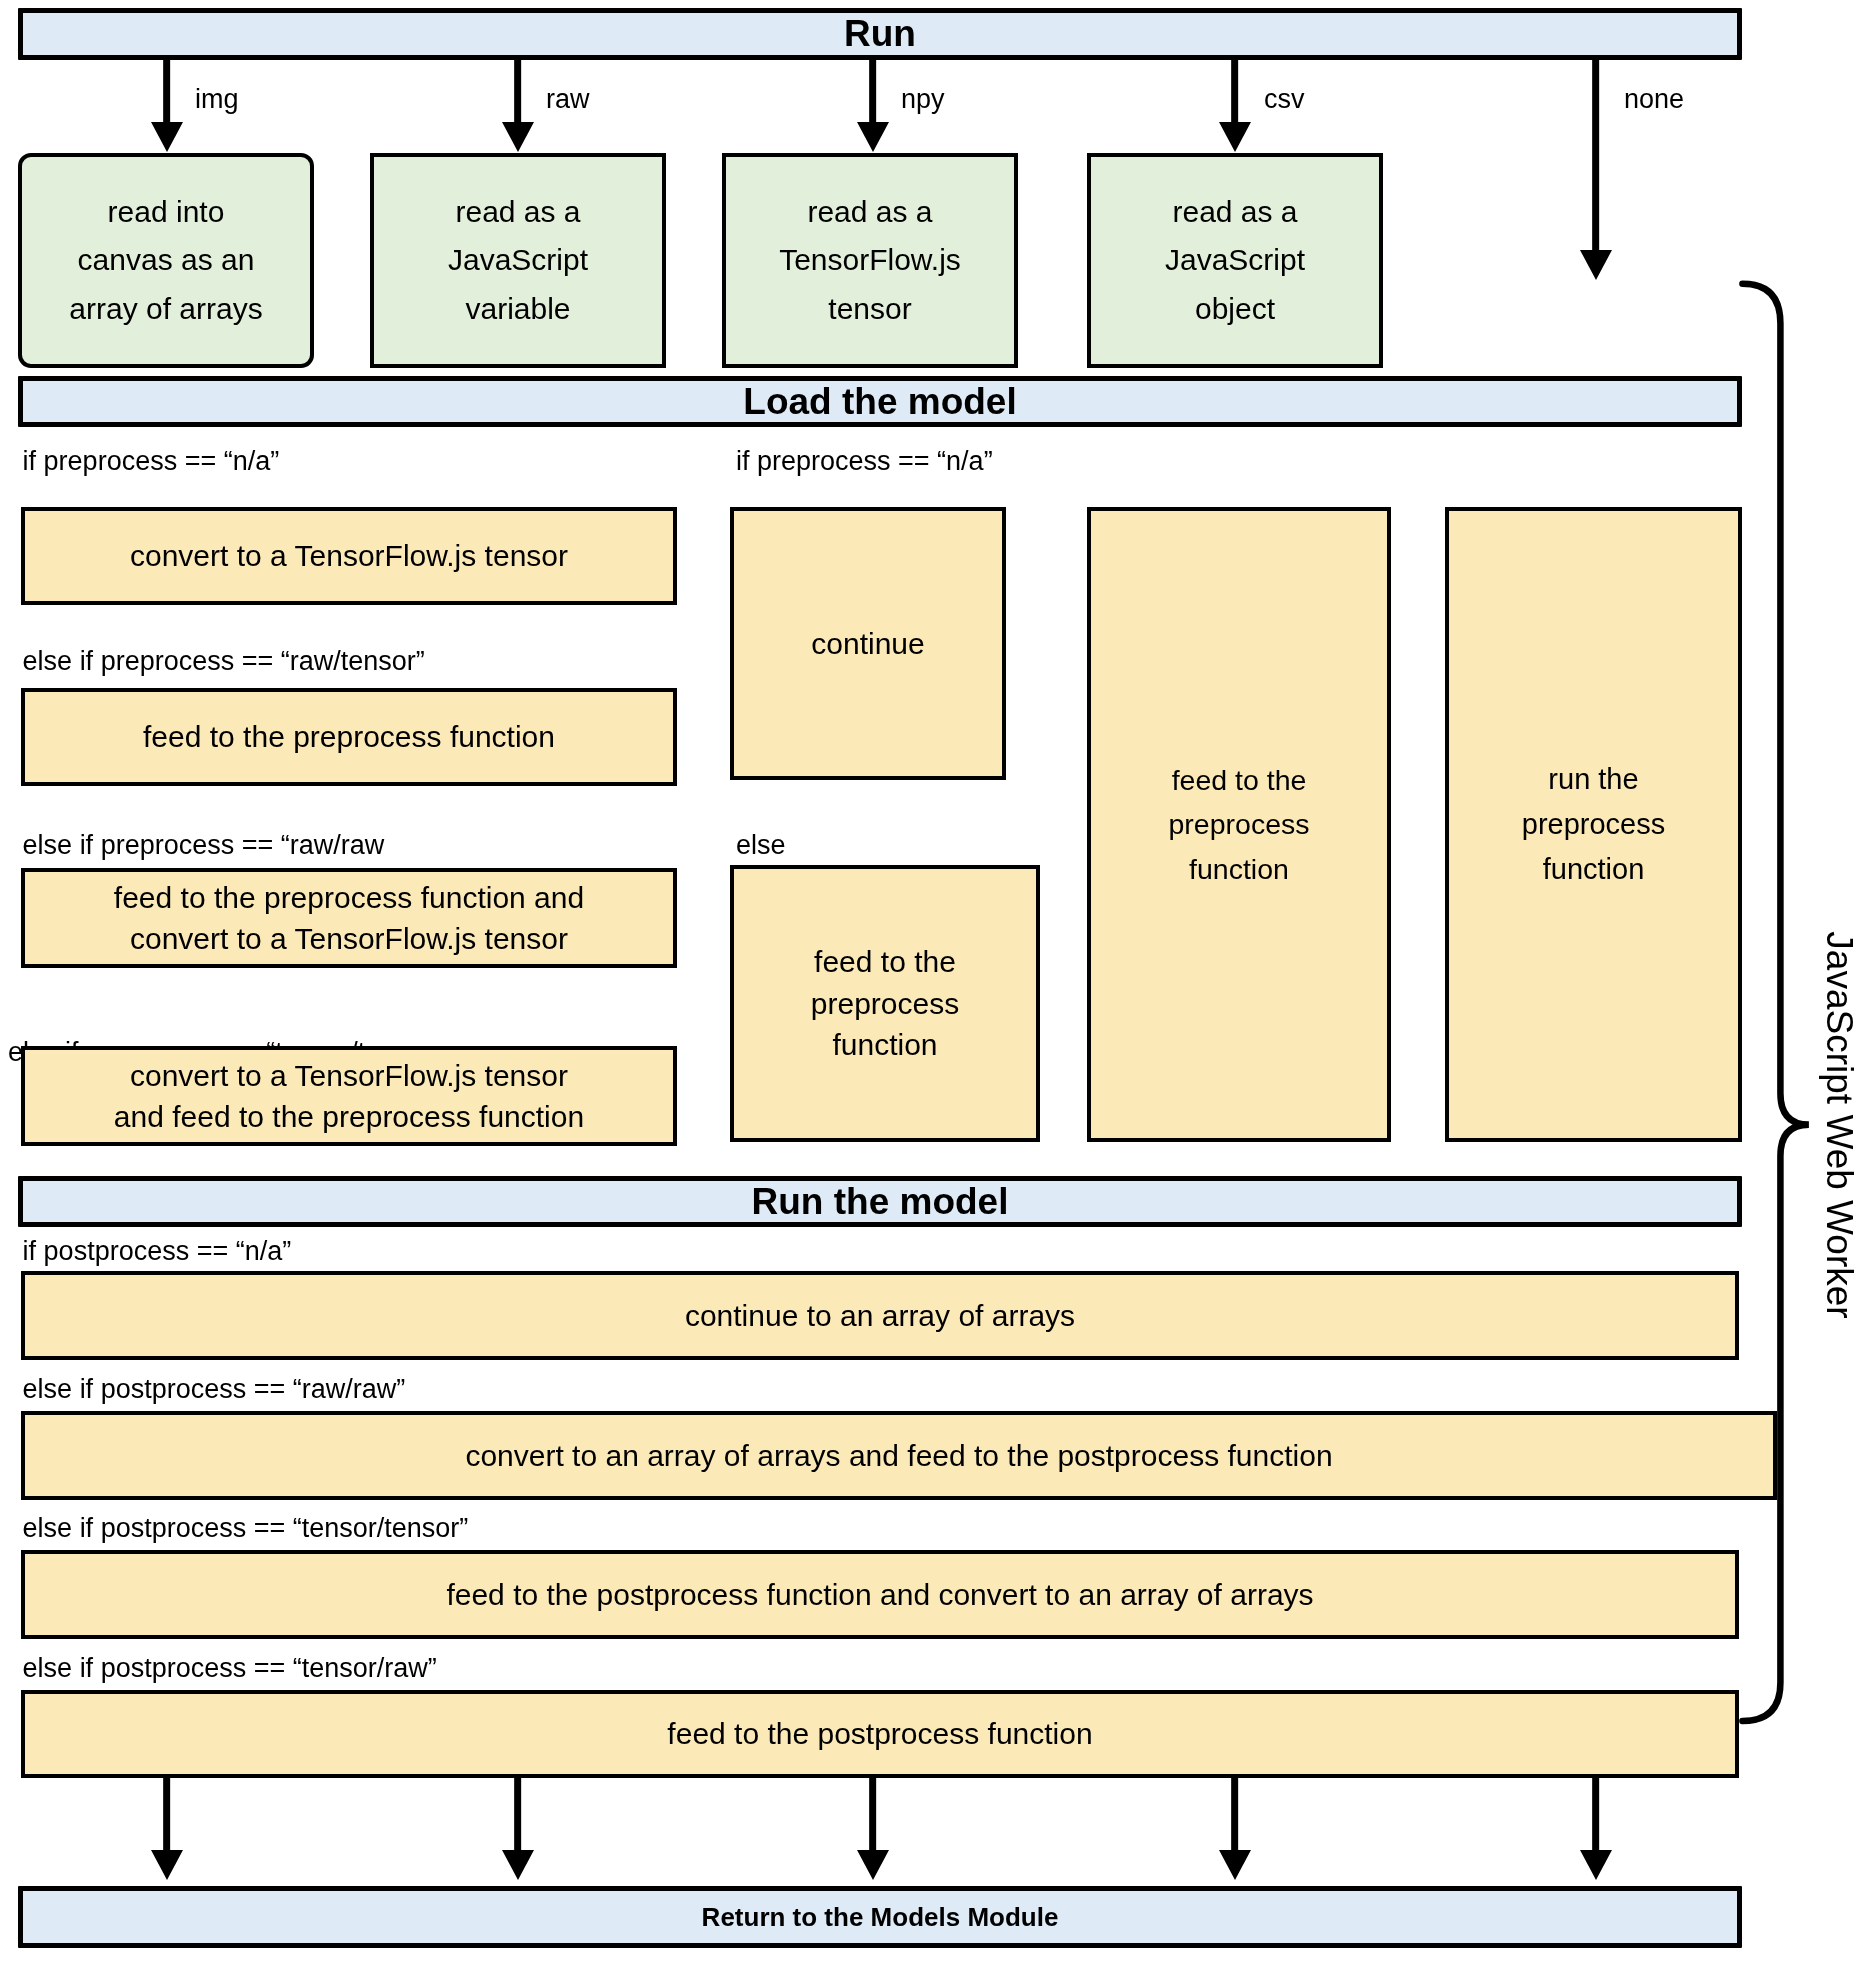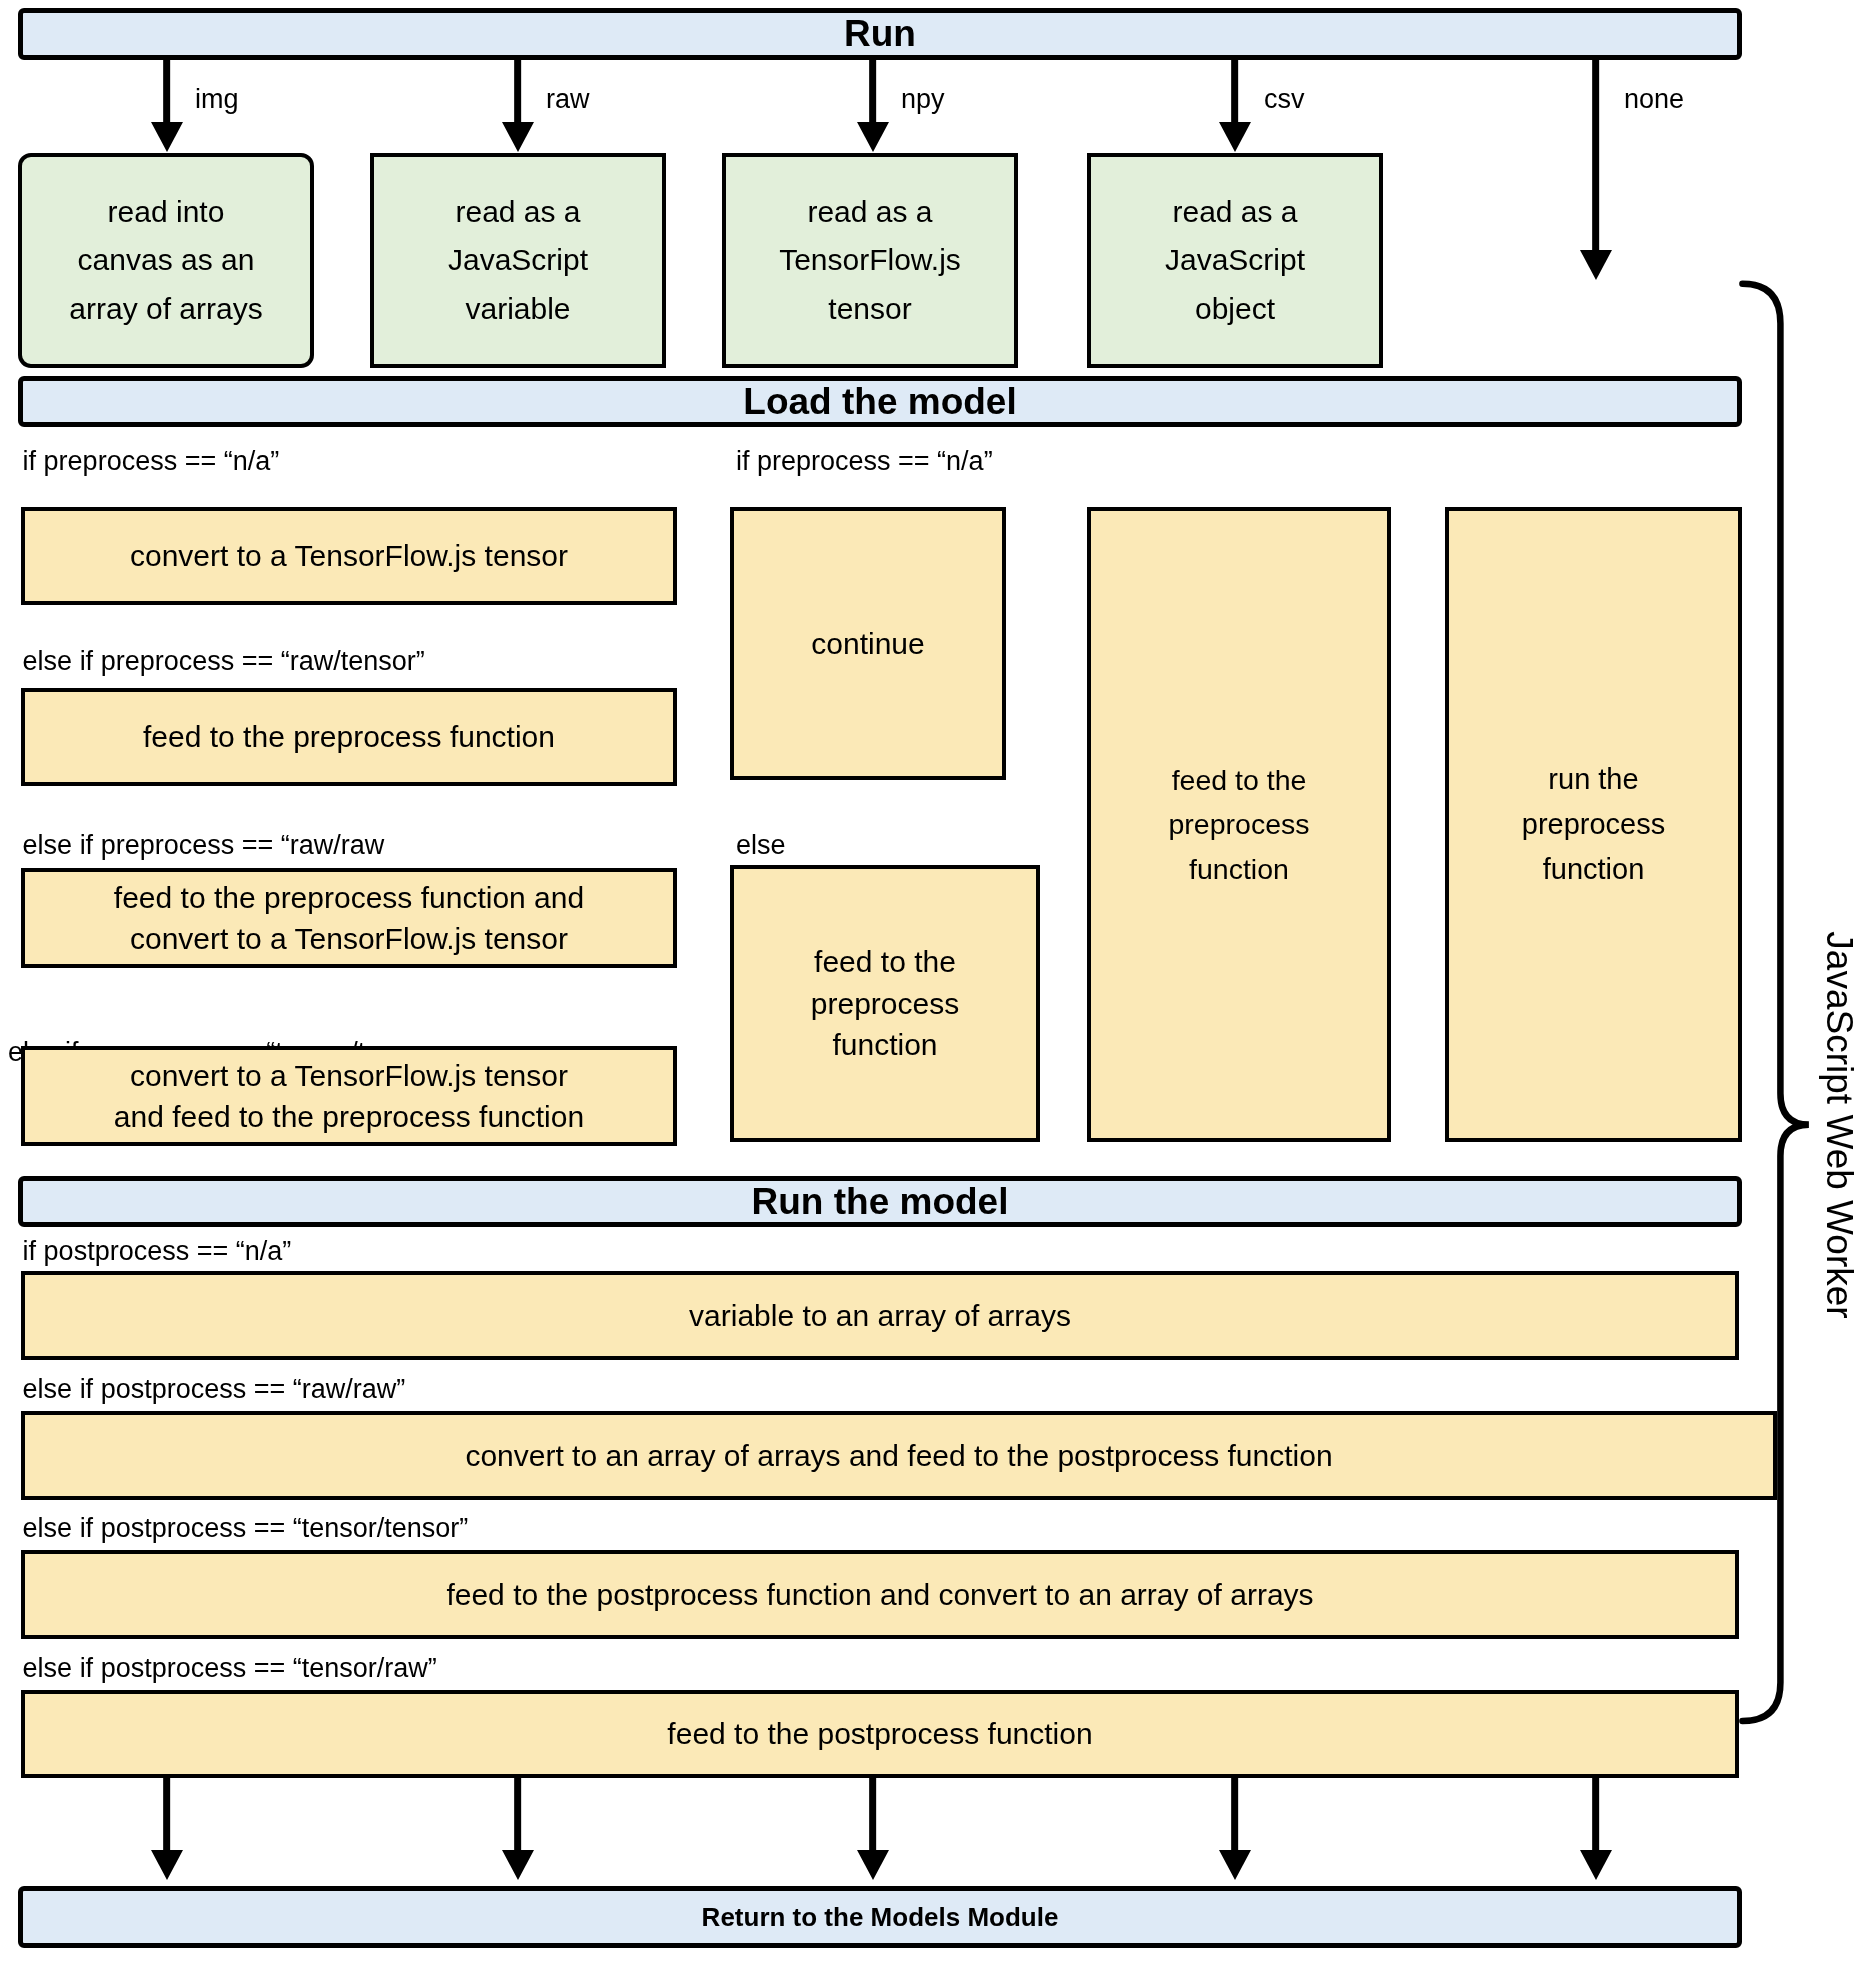--- a/index.html
+++ b/index.html
@@ -1,20 +1,20 @@
 <!DOCTYPE html>
 <html style="font-size:9.5px"><head>
 <meta charset="utf-8">
 <style>
   html,body{margin:0;padding:0;background:#ffffff;}
   body{width:1873px;height:1965px;font-family:"Liberation Sans",sans-serif;color:#000;}
   .canvas{position:relative;width:1873px;height:1965px;background:#fff;overflow:hidden;}
 
   .bar{position:absolute;left:18px;width:1724px;box-sizing:border-box;
-       background:#deeaf6;border:5.3px solid #000;border-radius:6px;
+       background:#deeaf6;border:5.3px solid #000;border-radius:1px;
        display:flex;align-items:center;justify-content:center;
        font-size:37px;font-weight:600;}
 
   .gbox{position:absolute;top:153px;width:296px;height:215px;box-sizing:border-box;
         background:#e2efda;border:4.7px solid #000;
         display:flex;align-items:center;justify-content:center;text-align:center;
         font-size:30px;line-height:1.62;white-space:pre-line;}
 
   .ybox{position:absolute;box-sizing:border-box;background:#fbe9b7;border:4.7px solid #000;
         display:flex;align-items:center;justify-content:center;text-align:center;
@@ -114,21 +114,21 @@
 
   <div class="ybox" style="left:1445px;top:507px;width:297px;height:635px;font-size:29px;line-height:1.55;">run the
 preprocess
 function</div>
 
   <div class="bar" style="top:1176px;height:51px;">
     <span>Run the model</span>
   </div>
 
   <div class="lbl" style="left:22.6px;top:1236px;">if postprocess == “n/a”</div>
-  <div class="ybox" style="left:21px;top:1271px;width:1718px;height:89px;">variable to an array of arrays</div>
+  <div class="ybox" style="left:21px;top:1271px;width:1718px;height:89px;">continue to an array of arrays</div>
 
   <div class="lbl" style="left:22.6px;top:1374px;">else if postprocess == “raw/raw”</div>
   <div class="ybox" style="left:21px;top:1411px;width:1756px;height:89px;">convert to an array of arrays and feed to the postprocess function</div>
 
   <div class="lbl" style="left:22.6px;top:1513px;">else if postprocess == “tensor/tensor”</div>
   <div class="ybox" style="left:21px;top:1550px;width:1718px;height:89px;">feed to the postprocess function and convert to an array of arrays</div>
 
   <div class="lbl" style="left:22.6px;top:1653px;">else if postprocess == “tensor/raw”</div>
   <div class="ybox" style="left:21px;top:1690px;width:1718px;height:88px;">feed to the postprocess function</div>
 

